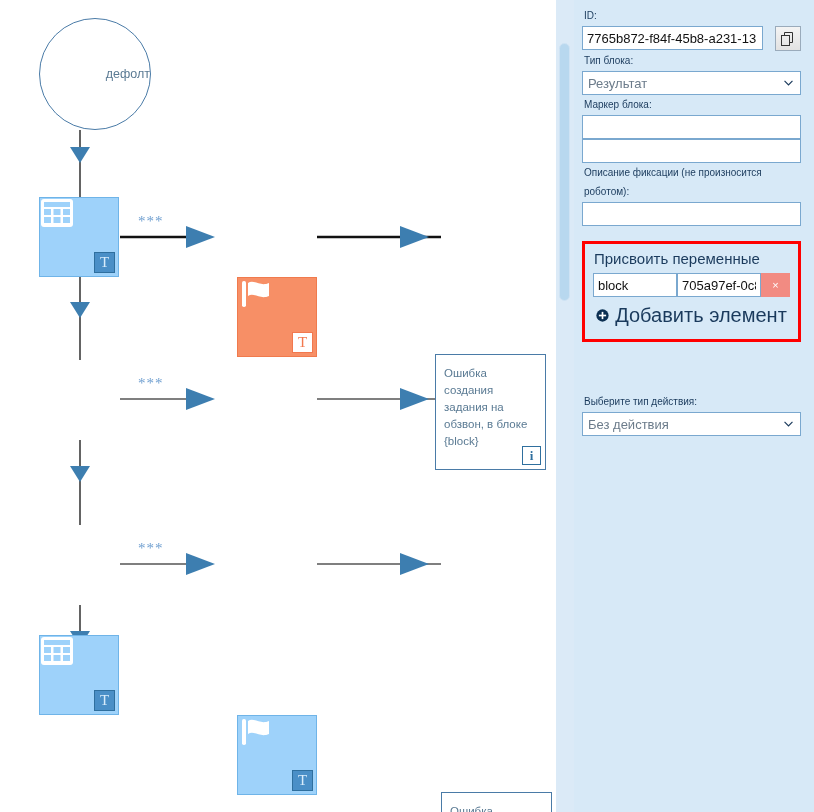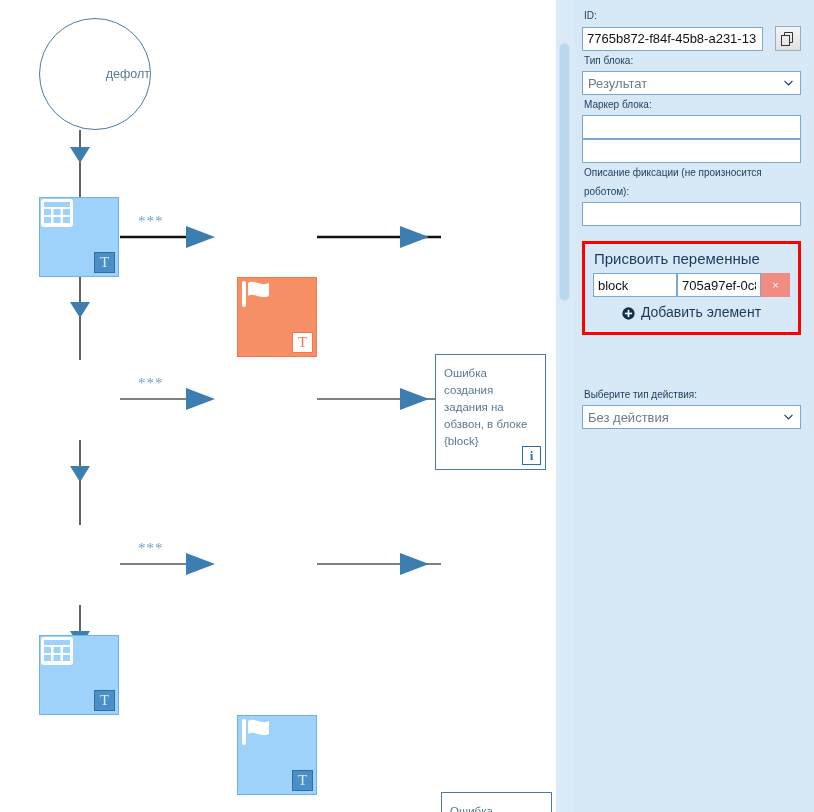--- a/index.html
+++ b/index.html
@@ -150,21 +150,21 @@
     border: 1px solid #7aa8cf;
     background: #ffffff;
     font-family: "Liberation Sans", sans-serif;
     font-size: 13px;
     color: #111111;
     padding: 0 4px;
     outline: none;
     display: block;
   }
   .txt::placeholder { color: #888888; }
-  .row-id { display: flex; gap: 12px; align-items: center; }
+  .row-id { display: flex; gap: 12px; align-items: flex-start; }
   .row-id .txt { flex: 1 1 auto; }
   .copy-btn {
     width: 26px; height: 25px;
     border: 1px solid #9aabbb;
     background: linear-gradient(#f4f4f4, #e2e2e2);
     display: flex; align-items: center; justify-content: center;
     cursor: pointer;
     flex: 0 0 auto;
     box-sizing: border-box;
   }
@@ -213,24 +213,24 @@
     line-height: 24px;
     text-align: center;
     cursor: pointer;
     flex: 0 0 auto;
     height: 24px;
   }
   .add-link {
     margin-top: 7px;
     text-align: center;
     color: #1a3a5c;
-    font-size: 14px;
+    font-size: 20px;
     cursor: pointer;
     display: flex;
-    align-items: flex-end;
+    align-items: center;
     justify-content: center;
     gap: 6px;
   }
   .add-link .plus-ic {
     width: 13px; height: 13px;
     display: inline-block;
   }
   #action-group { margin-top: 50px; }
 </style>
 </head>

